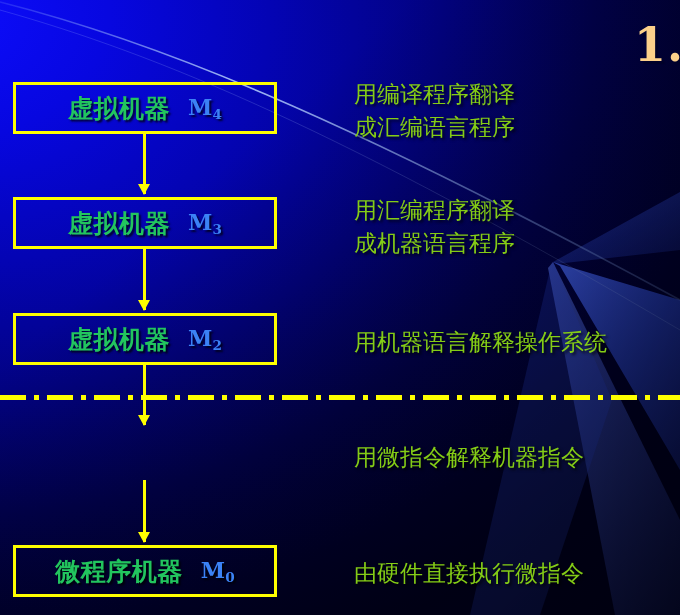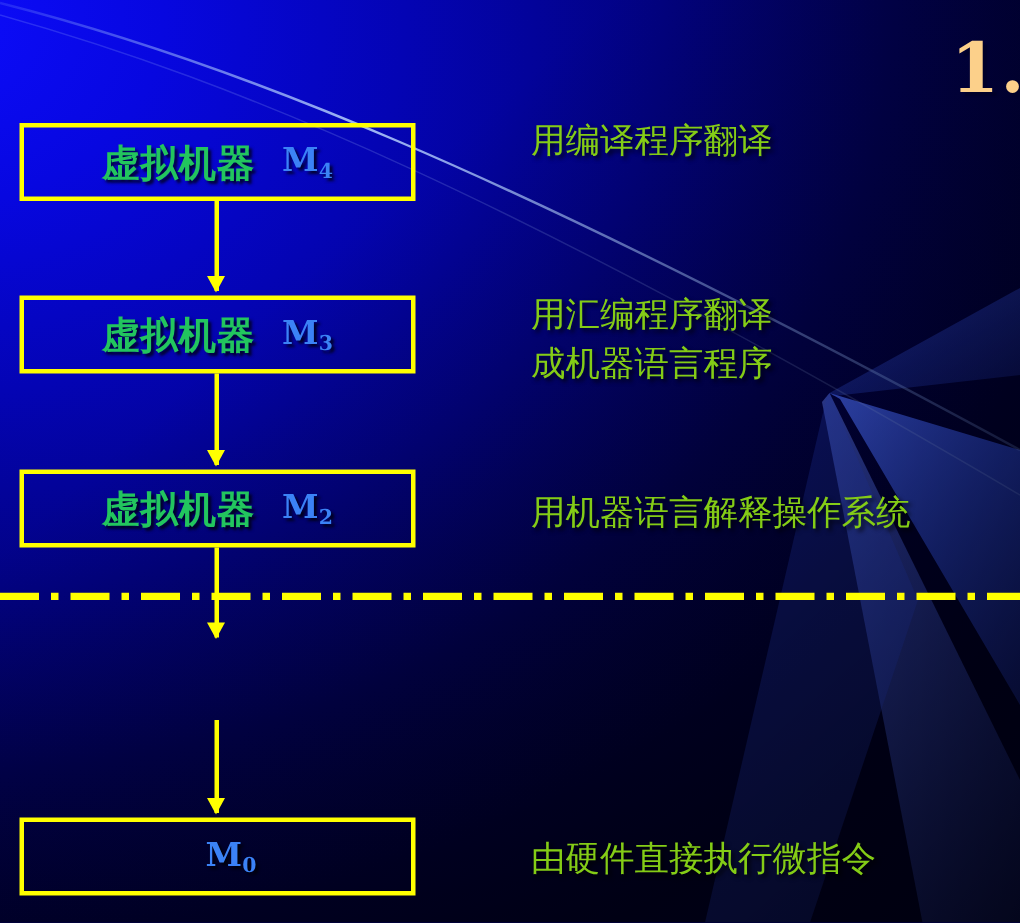--- a/index.html
+++ b/index.html
@@ -190,43 +190,48 @@
     <span class="node-mark"><span>M</span><sub>3</sub></span>
   </div>
 
   <div class="node-box box-2">
     <span class="node-label">虚拟机器</span>
     <span class="node-mark"><span>M</span><sub>2</sub></span>
   </div>
 
 
   <div class="node-box box-4">
+    <span class="node-label wide">微程序机器</span>
     <span class="node-mark"><span>M</span><sub>0</sub></span>
   </div>
 
   <div class="arrow arrow-0"></div>
   <div class="arrow arrow-1"></div>
   <div class="arrow arrow-2"></div>
   <div class="arrow arrow-3"></div>
 
   <svg class="divider" viewBox="0 0 680 5" preserveAspectRatio="none">
     <line x1="0" y1="2.5" x2="680" y2="2.5" stroke="#ffff00" stroke-width="5" stroke-dasharray="26 8 5 8"></line>
   </svg>
 
   <div class="desc desc-0">
     <div>用编译程序翻译</div>
+    <div>成汇编语言程序</div>
   </div>
 
   <div class="desc desc-2">
     <div>用机器语言解释操作系统</div>
   </div>
 
   <div class="desc desc-1">
     <div>用汇编程序翻译</div>
     <div>成机器语言程序</div>
   </div>
 
+  <div class="desc desc-3">
+    <div>用微指令解释机器指令</div>
+  </div>
 
   <div class="desc desc-4">
     <div>由硬件直接执行微指令</div>
   </div>
 
 </div>
 
 </body></html>

